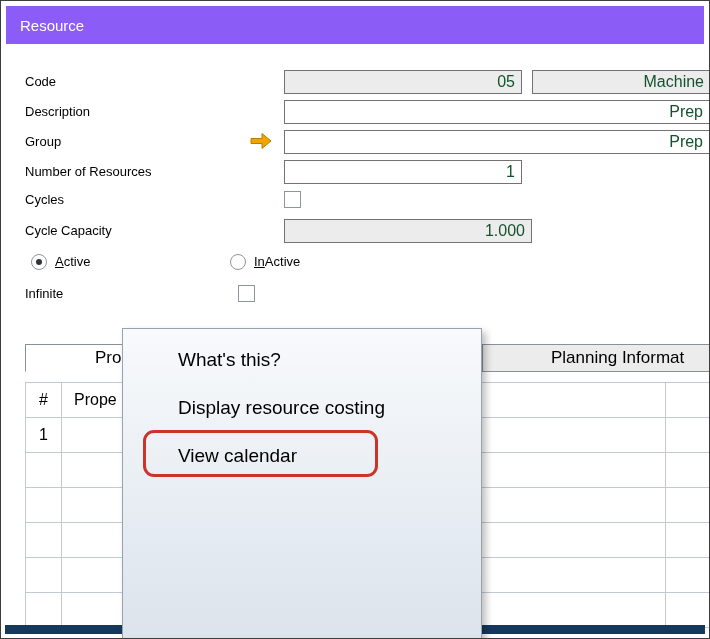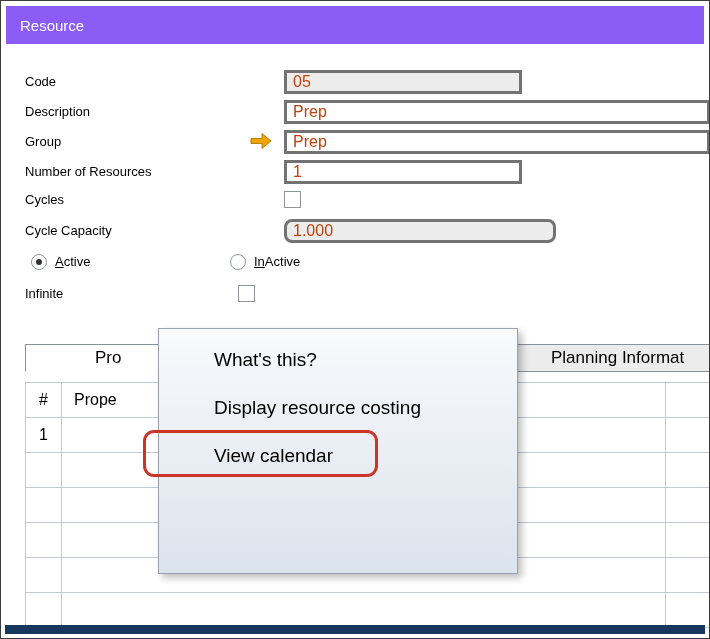--- a/index.html
+++ b/index.html
@@ -12,23 +12,23 @@
     position:absolute;left:5px;right:5px;top:5px;height:38px;
     background:#8b5cf6;display:flex;align-items:center;padding-left:14px;
     box-sizing:border-box;
   }
   .titlebar span{color:#ffffff;font-size:15px;}
   .bottombar{
     position:absolute;left:4px;right:4px;bottom:4px;height:9px;background:#16385c;
   }
   .lbl{position:absolute;left:24px;font-size:13px;line-height:24px;white-space:nowrap;}
   .inp{
-    position:absolute;height:24px;box-sizing:border-box;border:3px solid #737373;
+    position:absolute;height:24px;box-sizing:border-box;border:1px solid #737373;
     background:#ffffff;font-family:"Liberation Sans",sans-serif;font-size:16px;
-    padding:0 6px;color:#c2410c;outline:none;
+    padding:0 6px;color:#14532d;outline:none;text-align:right;
   }
   .inp.gray{background:#ececec;}
   .cb{position:absolute;width:17px;height:17px;box-sizing:border-box;border:1px solid #8e959c;background:#fff;}
   .radio{position:absolute;width:16px;height:16px;box-sizing:border-box;border:1px solid #8e959c;border-radius:50%;background:#fff;}
   .radio.sel::after{content:"";position:absolute;left:4px;top:4px;width:6px;height:6px;border-radius:50%;background:#333;}
   .arrow{position:absolute;left:248px;top:131px;width:24px;height:18px;cursor:pointer;}
   .tab{
     position:absolute;top:343px;height:28px;box-sizing:border-box;
     border:1px solid #8a9097;background:#ececec;font-size:17px;line-height:26px;
   }
@@ -38,23 +38,23 @@
     position:absolute;left:24px;top:381px;width:686px;height:246px;
     border-top:1px solid #c2c9d3;border-left:1px solid #c2c9d3;box-sizing:border-box;
     font-size:16px;
   }
   .grow{display:flex;height:35px;box-sizing:border-box;border-bottom:1px solid #c2c9d3;}
   .gc{box-sizing:border-box;border-right:1px solid #c2c9d3;line-height:34px;overflow:hidden;white-space:nowrap;}
   .gc.c1{width:36px;text-align:center;flex:none;}
   .gc.c2{width:604px;padding-left:12px;flex:none;}
   .gc.c3{flex:1;padding-left:8px;border-right:none;margin-top:40px;}
   .menu{
-    position:absolute;left:121px;top:327px;width:360px;height:246px;box-sizing:border-box;
+    position:absolute;left:121px;top:327px;width:360px;height:312px;box-sizing:border-box;
     background:linear-gradient(#f8fafc,#dbe3ec);border:1px solid #98a2ae;
-    box-shadow:4px 4px 7px rgba(0,0,0,0.25);padding-top:7px;z-index:10;margin-left:36px;
+    box-shadow:4px 4px 7px rgba(0,0,0,0.25);padding-top:7px;z-index:10;
   }
   .mitem{height:48px;line-height:48px;padding-left:55px;font-size:19px;cursor:default;white-space:nowrap;}
   .callout{
     position:absolute;left:142px;top:429px;width:235px;height:47px;box-sizing:border-box;
     border:3px solid #cb3428;border-radius:11px;z-index:12;pointer-events:none;
   }
   .u{text-decoration:underline;}
 </style>
 </head>
 <body>
@@ -67,24 +67,25 @@
 
   <span class="lbl" style="top:69px">Code</span>
   <span class="lbl" style="top:99px">Description</span>
   <span class="lbl" style="top:129px">Group</span>
   <span class="lbl" style="top:159px">Number of Resources</span>
   <span class="lbl" style="top:187px">Cycles</span>
   <span class="lbl" style="top:218px">Cycle Capacity</span>
   <span class="lbl" style="top:281px">Infinite</span>
 
   <input class="inp gray" style="left: 283px; top: 69px; width: 238px;" value="05">
+  <input class="inp gray" style="left: 531px; top: 69px; width: 179px;" value="Machine">
   <input class="inp" style="left: 283px; top: 99px; width: 426px;" value="Prep">
   <input class="inp" style="left: 283px; top: 129px; width: 426px;" value="Prep">
   <input class="inp" style="left: 283px; top: 159px; width: 238px;" value="1">
-  <input class="inp gray" style="left: 283px; top: 218px; width: 272px; border-radius: 8px;" value="1.000">
+  <input class="inp gray" style="left: 283px; top: 218px; width: 248px;" value="1.000">
 
   <span class="arrow">
     <svg width="24" height="18" viewBox="0 0 24 18">
       <path d="M2 6.5 h11 V1.5 l9 7.5 -9 7.5 V11.5 H2 z" fill="#f0a400" stroke="#b97d00" stroke-width="1"></path>
     </svg>
   </span>
 
   <span class="cb" style="left:283px;top:190px"></span>
   <span class="cb" style="left:237px;top:284px"></span>
 

